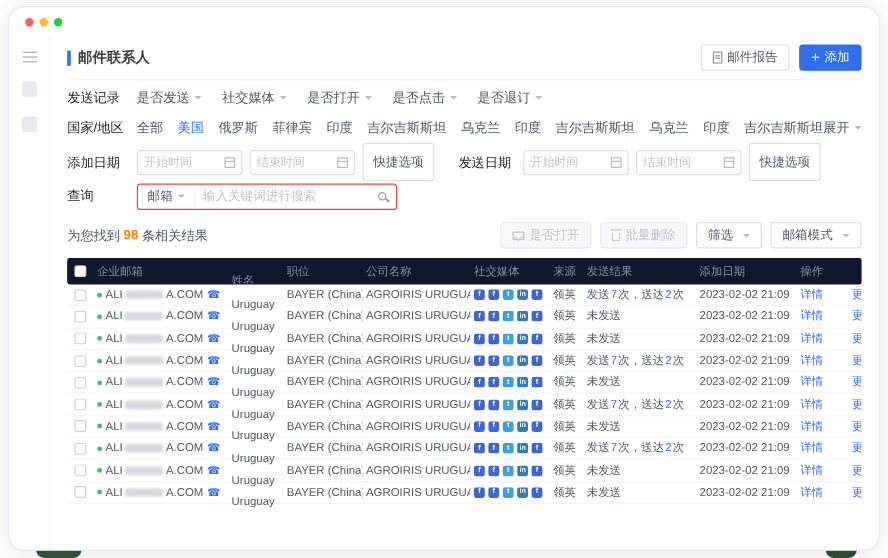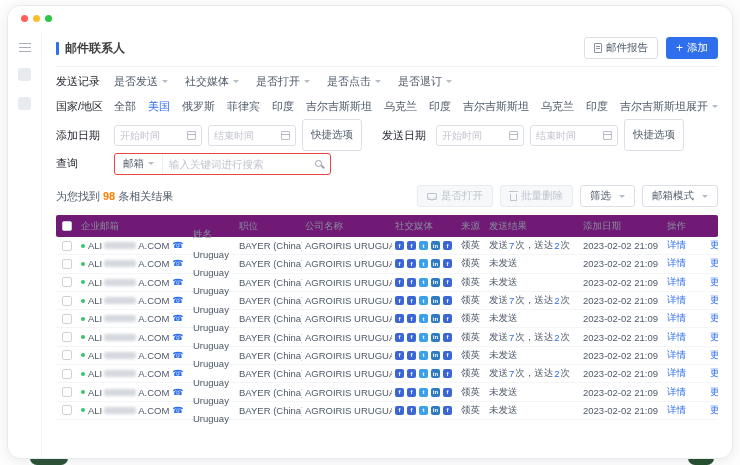--- a/index.html
+++ b/index.html
@@ -76,21 +76,21 @@
   .search-input { width:152px; padding:0 6px; border:0; outline:0; font-size:10.5px; color:#333; font-family:inherit; }
   .search-input::placeholder { color:#c0c4cc; }
   .mag { width:7px; height:7px; border:1.5px solid #9aa1ac; border-radius:50%; position:relative; margin-right:8px; flex:none; cursor:pointer; }
   .mag:after { content:''; position:absolute; width:4px; height:1.5px; background:#9aa1ac; transform:rotate(45deg); right:-3.5px; bottom:-1.5px; }
 
   .results-bar { display:flex; align-items:center; margin:9px 0 8px; font-size:11px; color:#4e5969; flex:none; }
   .count { color:#ff7d00; font-weight:bold; margin:0 3px; }
   .results-actions { margin-left:auto; display:flex; gap:7px; }
 
   .table { flex:1; display:flex; flex-direction:column; font-size:9.5px; min-height:0; }
-  .t-head { display:flex; align-items:center; height:22px; background:#701a75; color:#86909c; border-radius:2px; flex:none; }
+  .t-head { display:flex; align-items:center; height:22px; background:#0f172a; color:#86909c; border-radius:2px; flex:none; }
   .t-body { flex:1; min-height:0; }
   .t-row { display:flex; align-items:center; height:18.3px; border-bottom:1px solid #f4f5f7; color:#4e5969; }
   .cell { padding:0 3px; white-space:nowrap; overflow:hidden; display:flex; align-items:center; flex:none; }
   .c0{width:22px; justify-content:center;} .c1{width:112px;} .c2{width:46px;margin-top:17px;} .c3{width:66px;}
   .c4{width:90px;} .c5{width:66px;} .c6{width:28px;} .c7{width:94px;} .c8{width:84px;} .c9{flex:1;}
   .cb { display:inline-block; width:10px; height:10px; border:1px solid #ccd1da; border-radius:2px; background:#fff; cursor:pointer; }
   .dot-green { width:4px; height:4px; border-radius:50%; background:#34c569; margin-right:3px; flex:none; }
   .blur-bar { display:inline-block; width:32px; height:7px; background:#a9b1bd; border-radius:2px;
     filter:blur(1.5px); opacity:.5; margin:0 2px; flex:none; }
   .phone { color:#2f6fed; font-size:9px; margin-left:3px; line-height:1; cursor:pointer; }

